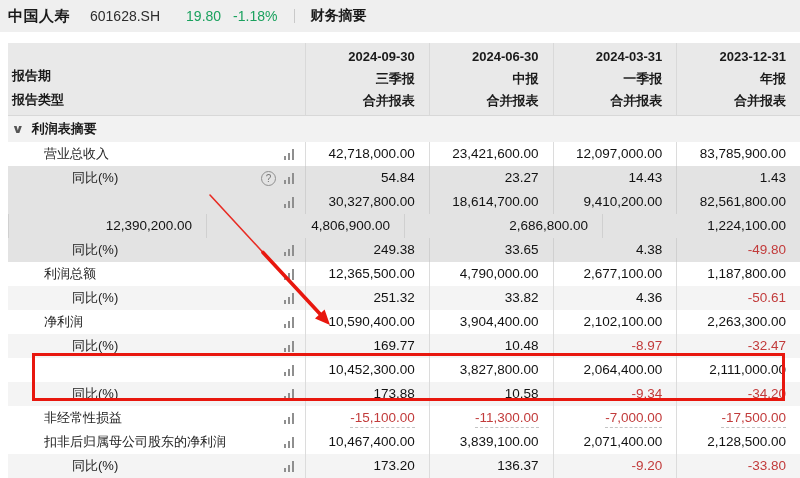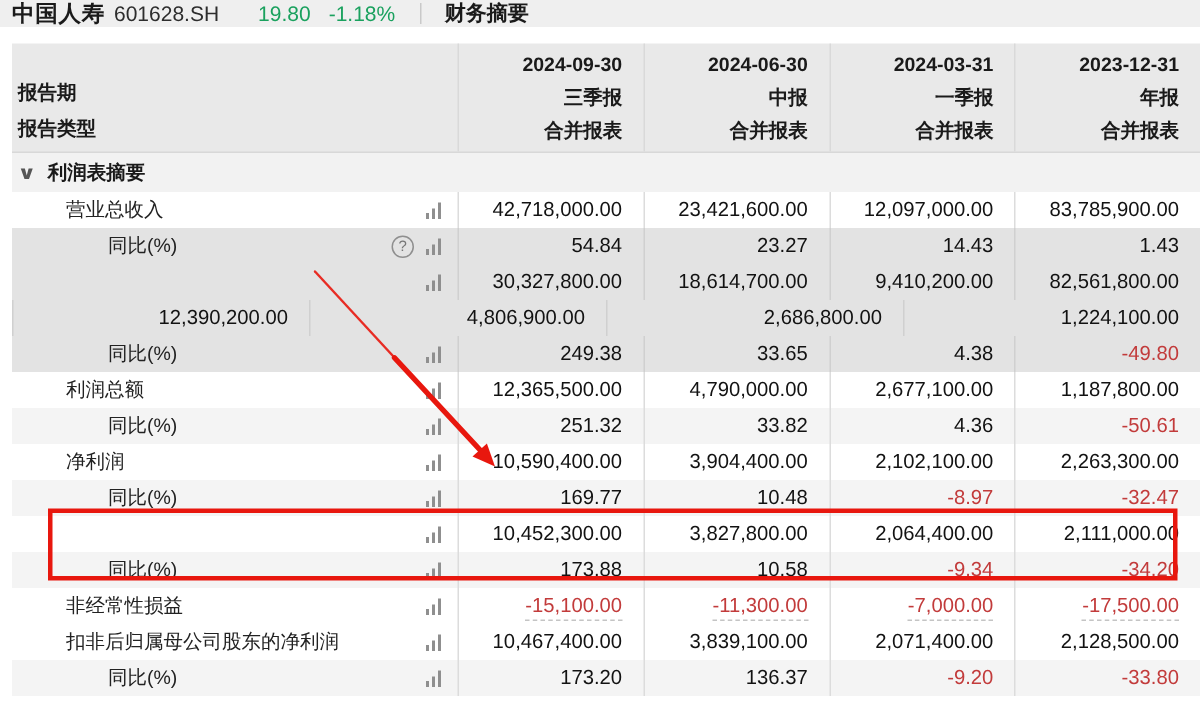--- a/index.html
+++ b/index.html
@@ -4,23 +4,23 @@
 <style>
   :root{ --green:#1aa15e; --neg:#c23b3b; --ann:#e8170e; }
   *{box-sizing:border-box;}
   html,body{margin:0;padding:0;}
   body{
     width:800px;height:478px;overflow:hidden;background:#fff;
     font-family:"Liberation Sans","DejaVu Sans",sans-serif;color:#1a1a1a;
     -webkit-font-smoothing:antialiased;
   }
   
-  .topbar{height:18px;background:#efefef;display:flex;align-items:center;padding-left:8px;}
+  .topbar{height:32px;background:#efefef;display:flex;align-items:center;padding-left:8px;}
   .topbar .name{font-size:15px;font-weight:bold;letter-spacing:.5px;}
-  .topbar .code{font-size:14px;margin-left:6px;color:#2d2d2d;}
+  .topbar .code{font-size:14px;margin-left:20px;color:#2d2d2d;}
   .topbar .price{margin-left:26px;color:var(--green);font-size:14px;}
   .topbar .chg{margin-left:12px;color:var(--green);font-size:14px;}
   .topbar .vbar{width:1px;height:14px;background:#c9c9c9;margin:0 15px 0 17px;}
   .topbar .tab{font-size:14px;font-weight:bold;}
   .gap{height:11px;background:#fff;}
   
   .table{position:relative;height:437px;padding-left:8px;}
   .thead{display:flex;background:#e9e9e9;height:73px;border-bottom:1px solid #d8d8d8;}
   .lhead{width:297px;display:flex;flex-direction:column;justify-content:flex-end;
          padding:0 0 3px 4px;font-weight:bold;font-size:13px;}

